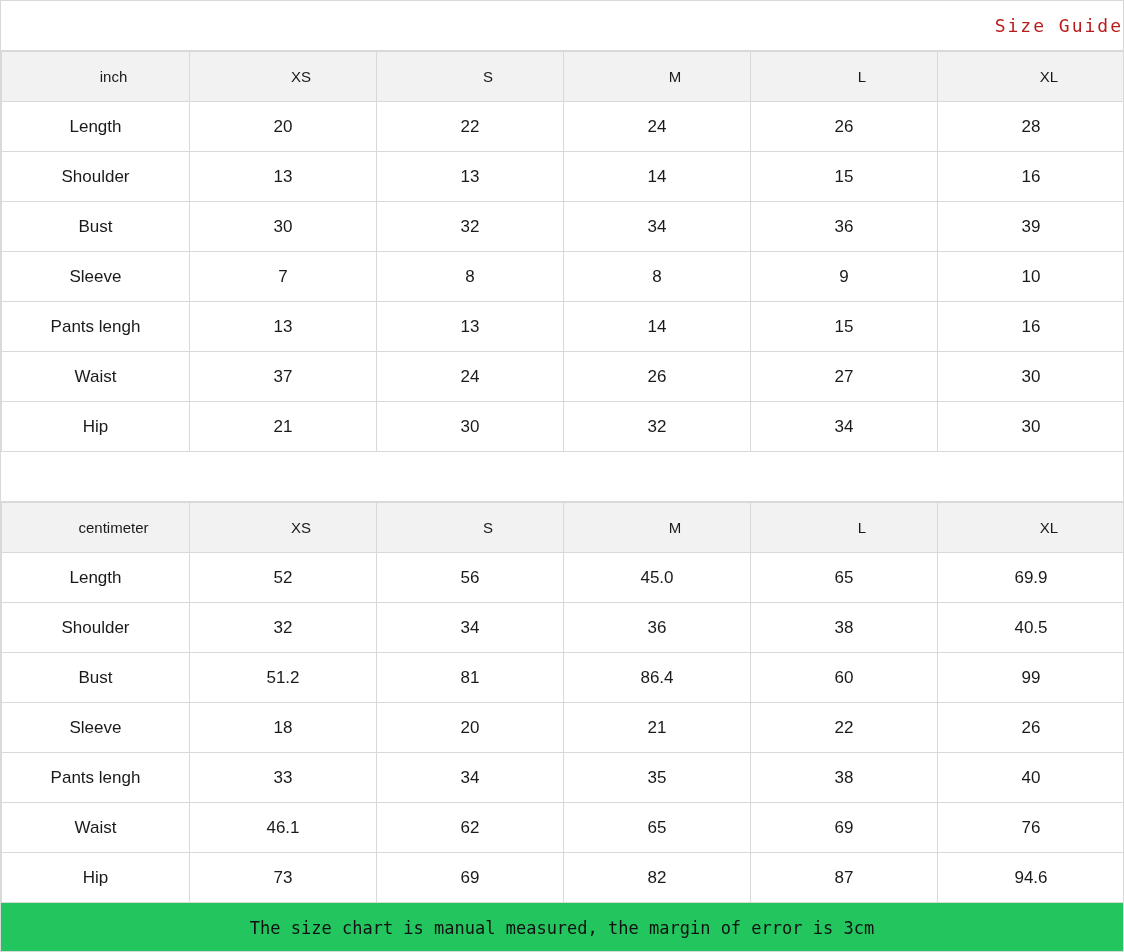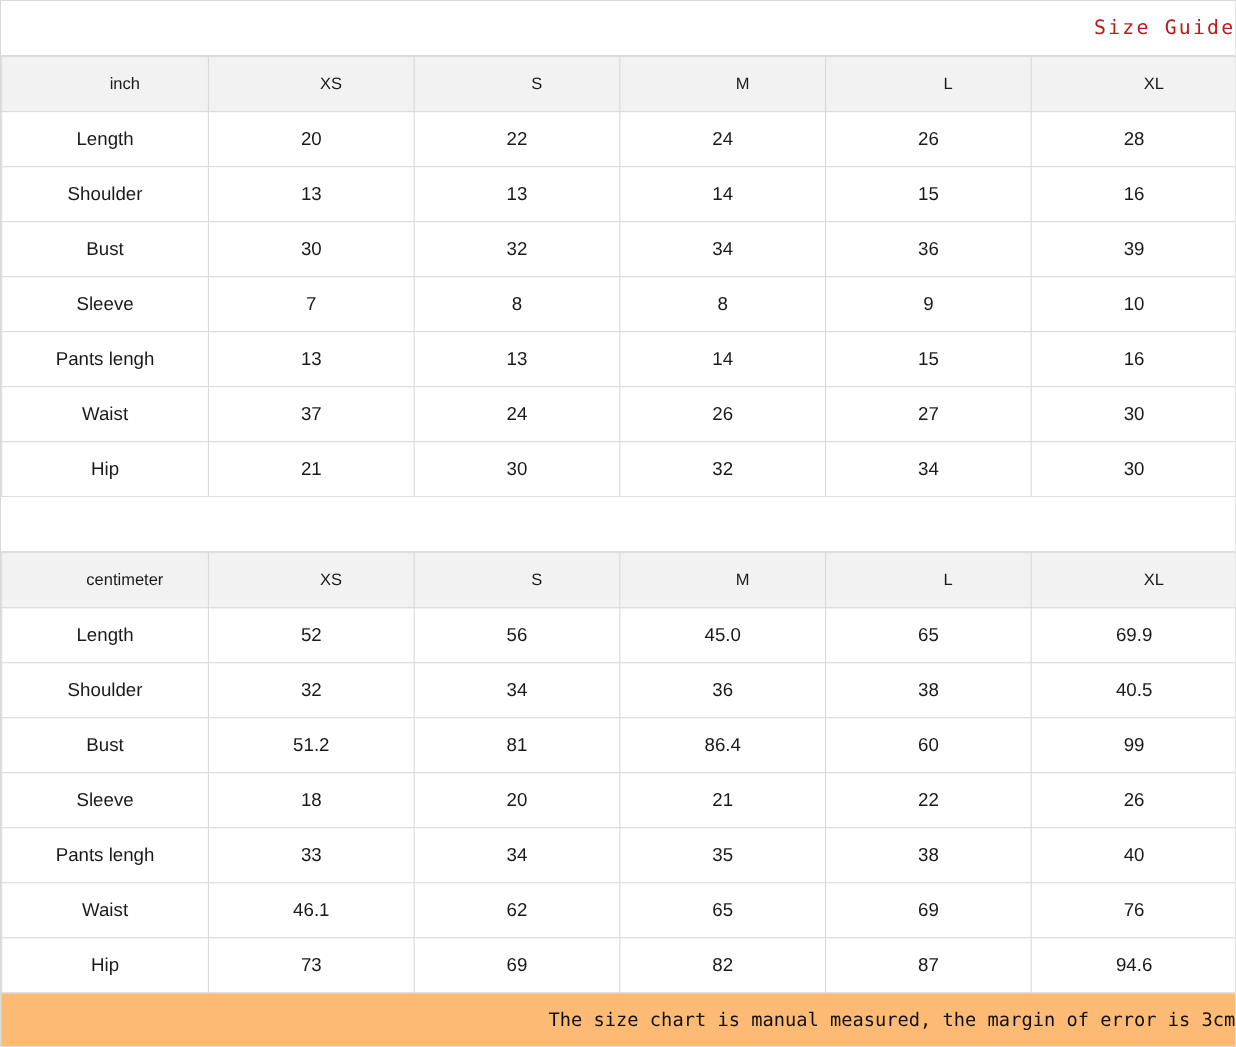--- a/index.html
+++ b/index.html
@@ -66,25 +66,25 @@
   .gap {
     height: 50px;
     border-bottom: 1px solid #d9d9d9;
     border-top: 0;
     box-sizing: border-box;
     background: #ffffff;
   }
   .footnote {
     height: 50px;
     line-height: 50px;
-    text-align: right;
+    text-align: center;
     font-family: "DejaVu Sans Mono", monospace;
     font-size: 17px;
     color: #111111;
-    background: #fdba74;
+    background: #22c55e;
     box-sizing: border-box;
   }
 </style>
 </head>
 <body>
 
 <div class="page">
 
   <div class="title">Size Guide</div>
 

